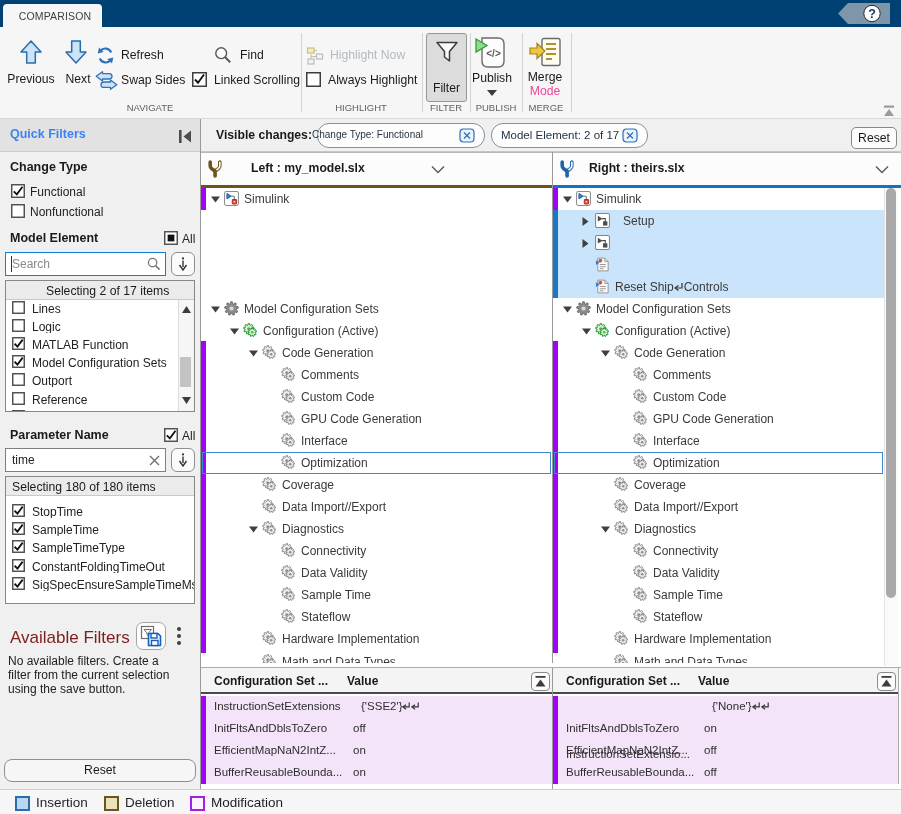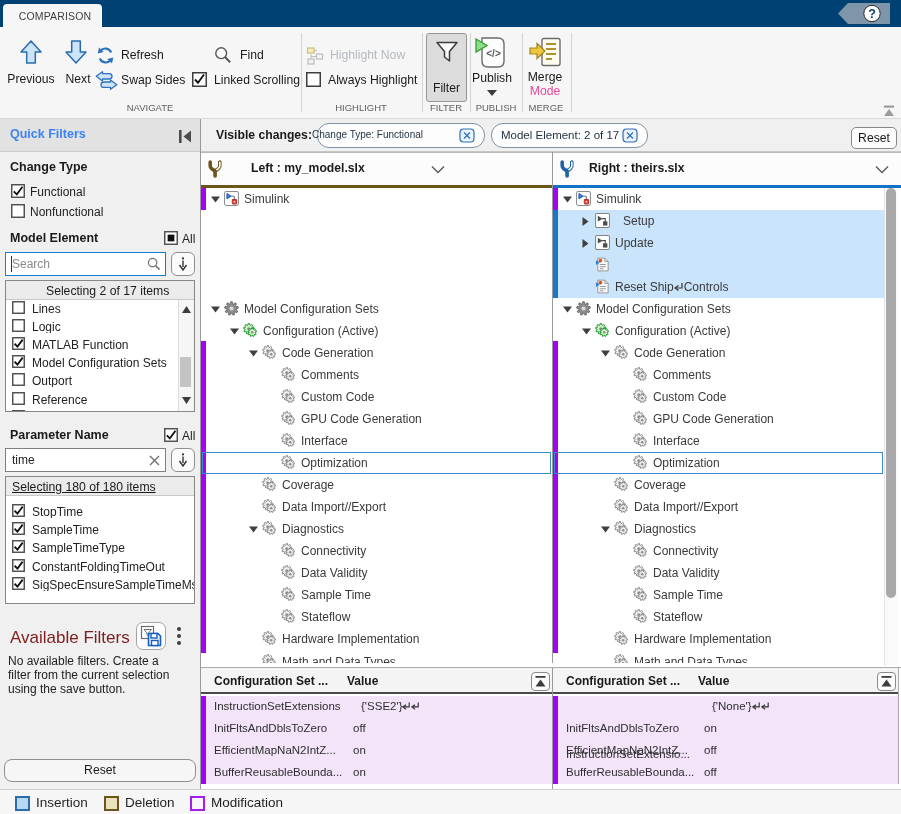--- a/index.html
+++ b/index.html
@@ -254,21 +254,21 @@
         <rect x="0.75" y="0.75" width="11.5" height="11.5" fill="#fff" stroke="#4a4a4a" stroke-width="1.4"></rect>
         <path d="M2.6,6.76 L5.46,9.62 L10.66,2.6" fill="none" stroke="#111" stroke-width="1.8"></path>
       </svg>
       <div class="ab" style="left:26px;top:82.60000000000001px;width:163px;height:13px;font-size:12px;color:#222;white-space:nowrap;overflow:hidden;">ConstantFoldingTimeOut</div>
       <svg class="ab" style="left:6px;top:99.80000000000001px" width="13" height="13" viewBox="0 0 13 13">
         <rect x="0.75" y="0.75" width="11.5" height="11.5" fill="#fff" stroke="#4a4a4a" stroke-width="1.4"></rect>
         <path d="M2.6,6.76 L5.46,9.62 L10.66,2.6" fill="none" stroke="#111" stroke-width="1.8"></path>
       </svg>
       <div class="ab" style="left:26px;top:100.80000000000001px;width:163px;height:13px;font-size:12px;color:#222;white-space:nowrap;overflow:hidden;">SigSpecEnsureSampleTimeMsg</div>
       <div class="ab" style="left:0px;top:0px;width:188px;height:19px;background:#ebebeb;border-bottom:1px solid #c9c9c9;"></div>
-      <div class="ab" style="left:6px;top:3px;width:178px;height:14px;font-size:12.2px;color:#1a1a1a;text-decoration:underline;">Selecting 180 of 180 items</div>
+      <div class="ab" style="left:6px;top:3px;width:178px;height:14px;font-size:12.2px;color:#1a1a1a;">Selecting 180 of 180 items</div>
     </div>
 <div class="ab" style="left:10px;top:628px;width:130px;height:16px;font-size:17px;font-weight:normal;color:#7f1d1d;">Available Filters</div>
 <div class="ab" style="left:136px;top:622px;width:30px;height:28px;background:#fdfdfd;border:1px solid #a5a5a5;border-radius:7px;"></div>
 <svg class="ab" style="left:139px;top:624px" width="24" height="24">
       <use href="#filtersave"></use>
     </svg>
 <div class="ab" style="left:177px;top:627px;width:4px;height:4px;background:#3f3f3f;border-radius:50%;"></div>
 <div class="ab" style="left:177px;top:634px;width:4px;height:4px;background:#3f3f3f;border-radius:50%;"></div>
 <div class="ab" style="left:177px;top:641px;width:4px;height:4px;background:#3f3f3f;border-radius:50%;"></div>
 <div class="ab" style="left:8px;top:654px;width:192px;height:60px;font-size:12px;color:#222;line-height:14px;white-space:nowrap;">No available filters. Create a<br>filter from the current selection<br>using the save button.</div>
@@ -418,21 +418,20 @@
 <svg class="ab" style="left:595px;top:213px" width="15" height="15">
       <use href="#subsys"></use>
     </svg>
 <div class="ab" style="left:615px;top:214px;width:260px;height:15px;font-size:12px;color:#3a3a3a;white-space:nowrap;margin-left:8px;">Setup</div>
 <svg class="ab" style="left:582px;top:239px" width="7" height="9" viewBox="0 0 7 9">
       <path d="M0.5,0 V9 L6.5,4.5 Z" fill="#3f3f3f"></path>
     </svg>
 <svg class="ab" style="left:595px;top:235px" width="15" height="15">
       <use href="#subsys"></use>
     </svg>
-<div class="ab" style="left:615px;top:236px;width:260px;height:15px;font-size:12px;color:#3a3a3a;white-space:nowrap;">Update</div>
 <svg class="ab" style="left:595px;top:257px" width="15" height="15">
       <use href="#script"></use>
     </svg>
 <svg class="ab" style="left:595px;top:279px" width="15" height="15">
       <use href="#script"></use>
     </svg>
 <div class="ab" style="left:615px;top:280px;width:260px;height:15px;font-size:12px;color:#3a3a3a;white-space:nowrap;">Reset Ship<svg style="display:inline-block;vertical-align:-2px" width="10" height="11" viewBox="0 0 10 11">
         <path d="M8,1 V6 H2" fill="none" stroke="#333" stroke-width="1.2"></path>
         <path d="M4.5,3.5 L1,6 L4.5,8.5" fill="none" stroke="#333" stroke-width="1.2"></path>
       </svg>Controls</div>

